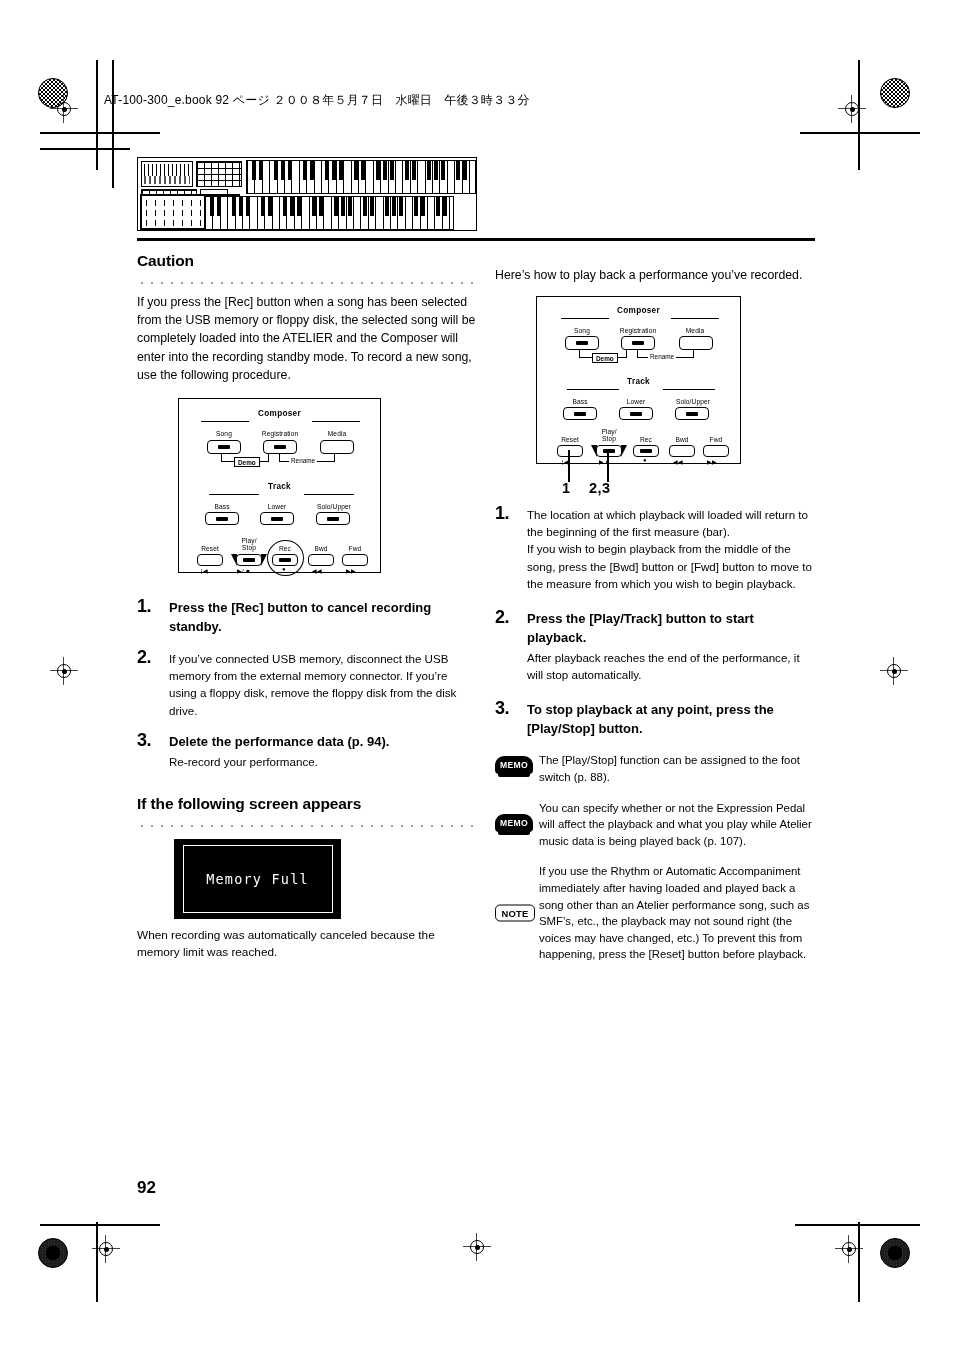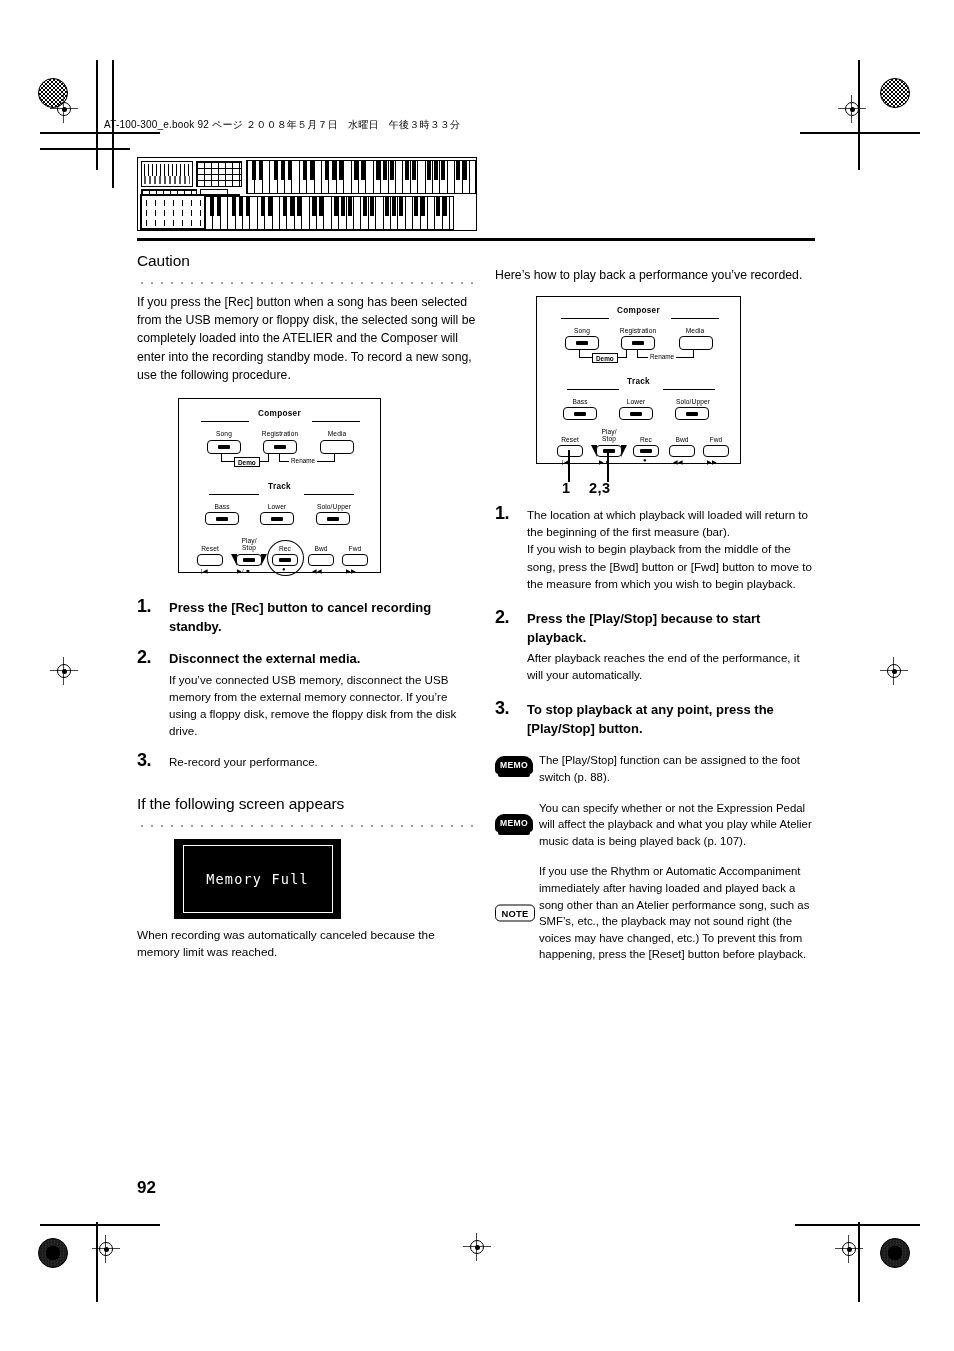--- a/index.html
+++ b/index.html
@@ -41,24 +41,23 @@
     background:
       radial-gradient(circle at 50% 50%, #000 36%, transparent 37%),
       repeating-conic-gradient(#111 0 25%, #333 0 50%) 50%/3px 3px,
       #000;
   }
   .cropline { position:absolute; background:#000; }
 
   
   .fileheader {
     position:absolute; left:104px; top:92px;
-    font-size:10px; letter-spacing:0.2px; color:#000;
+    font-size:12px; letter-spacing:0.2px; color:#000;
     white-space:nowrap;
     font-family:"Liberation Sans", sans-serif;
-    margin-top:26px;
   }
 
   
   .kbdwrap { position:absolute; left:137px; top:157px; width:340px; height:74px; }
   .kbd-outer { width:100%; height:100%; border:1.2px solid #000; background:#fff; position:relative; }
 
   .kbd-panel { position:absolute; left:0; top:0; width:106px; height:100%; }
 
   .drawbars { position:absolute; left:3px; top:3px; width:52px; height:26px; border:1px solid #000; background:#fff; }
   .drawbars .bars {
@@ -110,21 +109,21 @@
   .mainrule {
     position:absolute; left:137px; top:238px; width:678px; height:3.2px; background:#000;
   }
 
   
   .col { position:absolute; width:340px; }
   .col-left { left:137px; top:252px; }
   .col-right { left:495px; top:252px; width:320px; }
 
   h2.sec {
-    font-size:15.5px; font-weight:normal; margin:0 0 0 0; letter-spacing:-0.1px;
+    font-size:15.5px; font-weight:bold; margin:0 0 0 0; letter-spacing:-0.1px;
   }
   .dots {
     height:9px; margin:5px 0 9px 0;
     background-image:radial-gradient(circle, #999 1.1px, transparent 1.3px);
     background-size:10px 9px; background-repeat:repeat-x;
     background-position:0 4px;
   }
   p.body {
     font-size:12.3px; line-height:18.2px; margin:0 0 11px 0; color:#000;
   }
@@ -469,25 +468,25 @@
     <div class="transport" style="left:167px; top:168px;">▶▶</div>
   </div>
 
   <div style="margin-top:26px;">
     <div class="step">
       <span class="num">1.</span>
       <p class="lead">Press the [Rec] button to cancel recording standby.</p>
     </div>
     <div class="step">
       <span class="num">2.</span>
-      <p class="lead">Disconnect the external media.</p>
       <p class="sub">If you’ve connected USB memory, disconnect the USB memory from the external memory connector. If you’re using a floppy disk, remove the floppy disk from the disk drive.</p>
     </div>
     <div class="step">
       <span class="num">3.</span>
+      <p class="lead">Delete the performance data (p. 94).</p>
       <p class="sub">Re-record your performance.</p>
     </div>
   </div>
 
   <div style="margin-top:24px;">
     <h2 class="sec">If the following screen appears</h2>
     <div class="dots"></div>
     <div class="lcd-wrap">
       <div class="lcd">
         <div class="lcd-inner">
@@ -583,22 +582,22 @@
   </div>
 
   <div style="margin-top:4px;">
     <div class="step">
       <span class="num">1.</span>
       <p class="sub" style="white-space:pre-line;">The location at which playback will loaded will return to the beginning of the first measure (bar).
 If you wish to begin playback from the middle of the song, press the [Bwd] button or [Fwd] button to move to the measure from which you wish to begin playback.</p>
     </div>
     <div class="step" style="margin-top:18px;">
       <span class="num">2.</span>
-      <p class="lead">Press the [Play/Stop] because to start playback.</p>
-      <p class="sub">After playback reaches the end of the performance, it will your automatically.</p>
+      <p class="lead">Press the [Play/Track] button to start playback.</p>
+      <p class="sub">After playback reaches the end of the performance, it will stop automatically.</p>
     </div>
     <div class="step" style="margin-top:18px;">
       <span class="num">3.</span>
       <p class="lead">To stop playback at any point, press the [Play/Stop] button.</p>
     </div>
   </div>
 
   <div class="callout">
     <div class="badge-memo">MEMO</div>
     <p class="txt">The [Play/Stop] function can be assigned to the foot switch (p. 88).</p>

